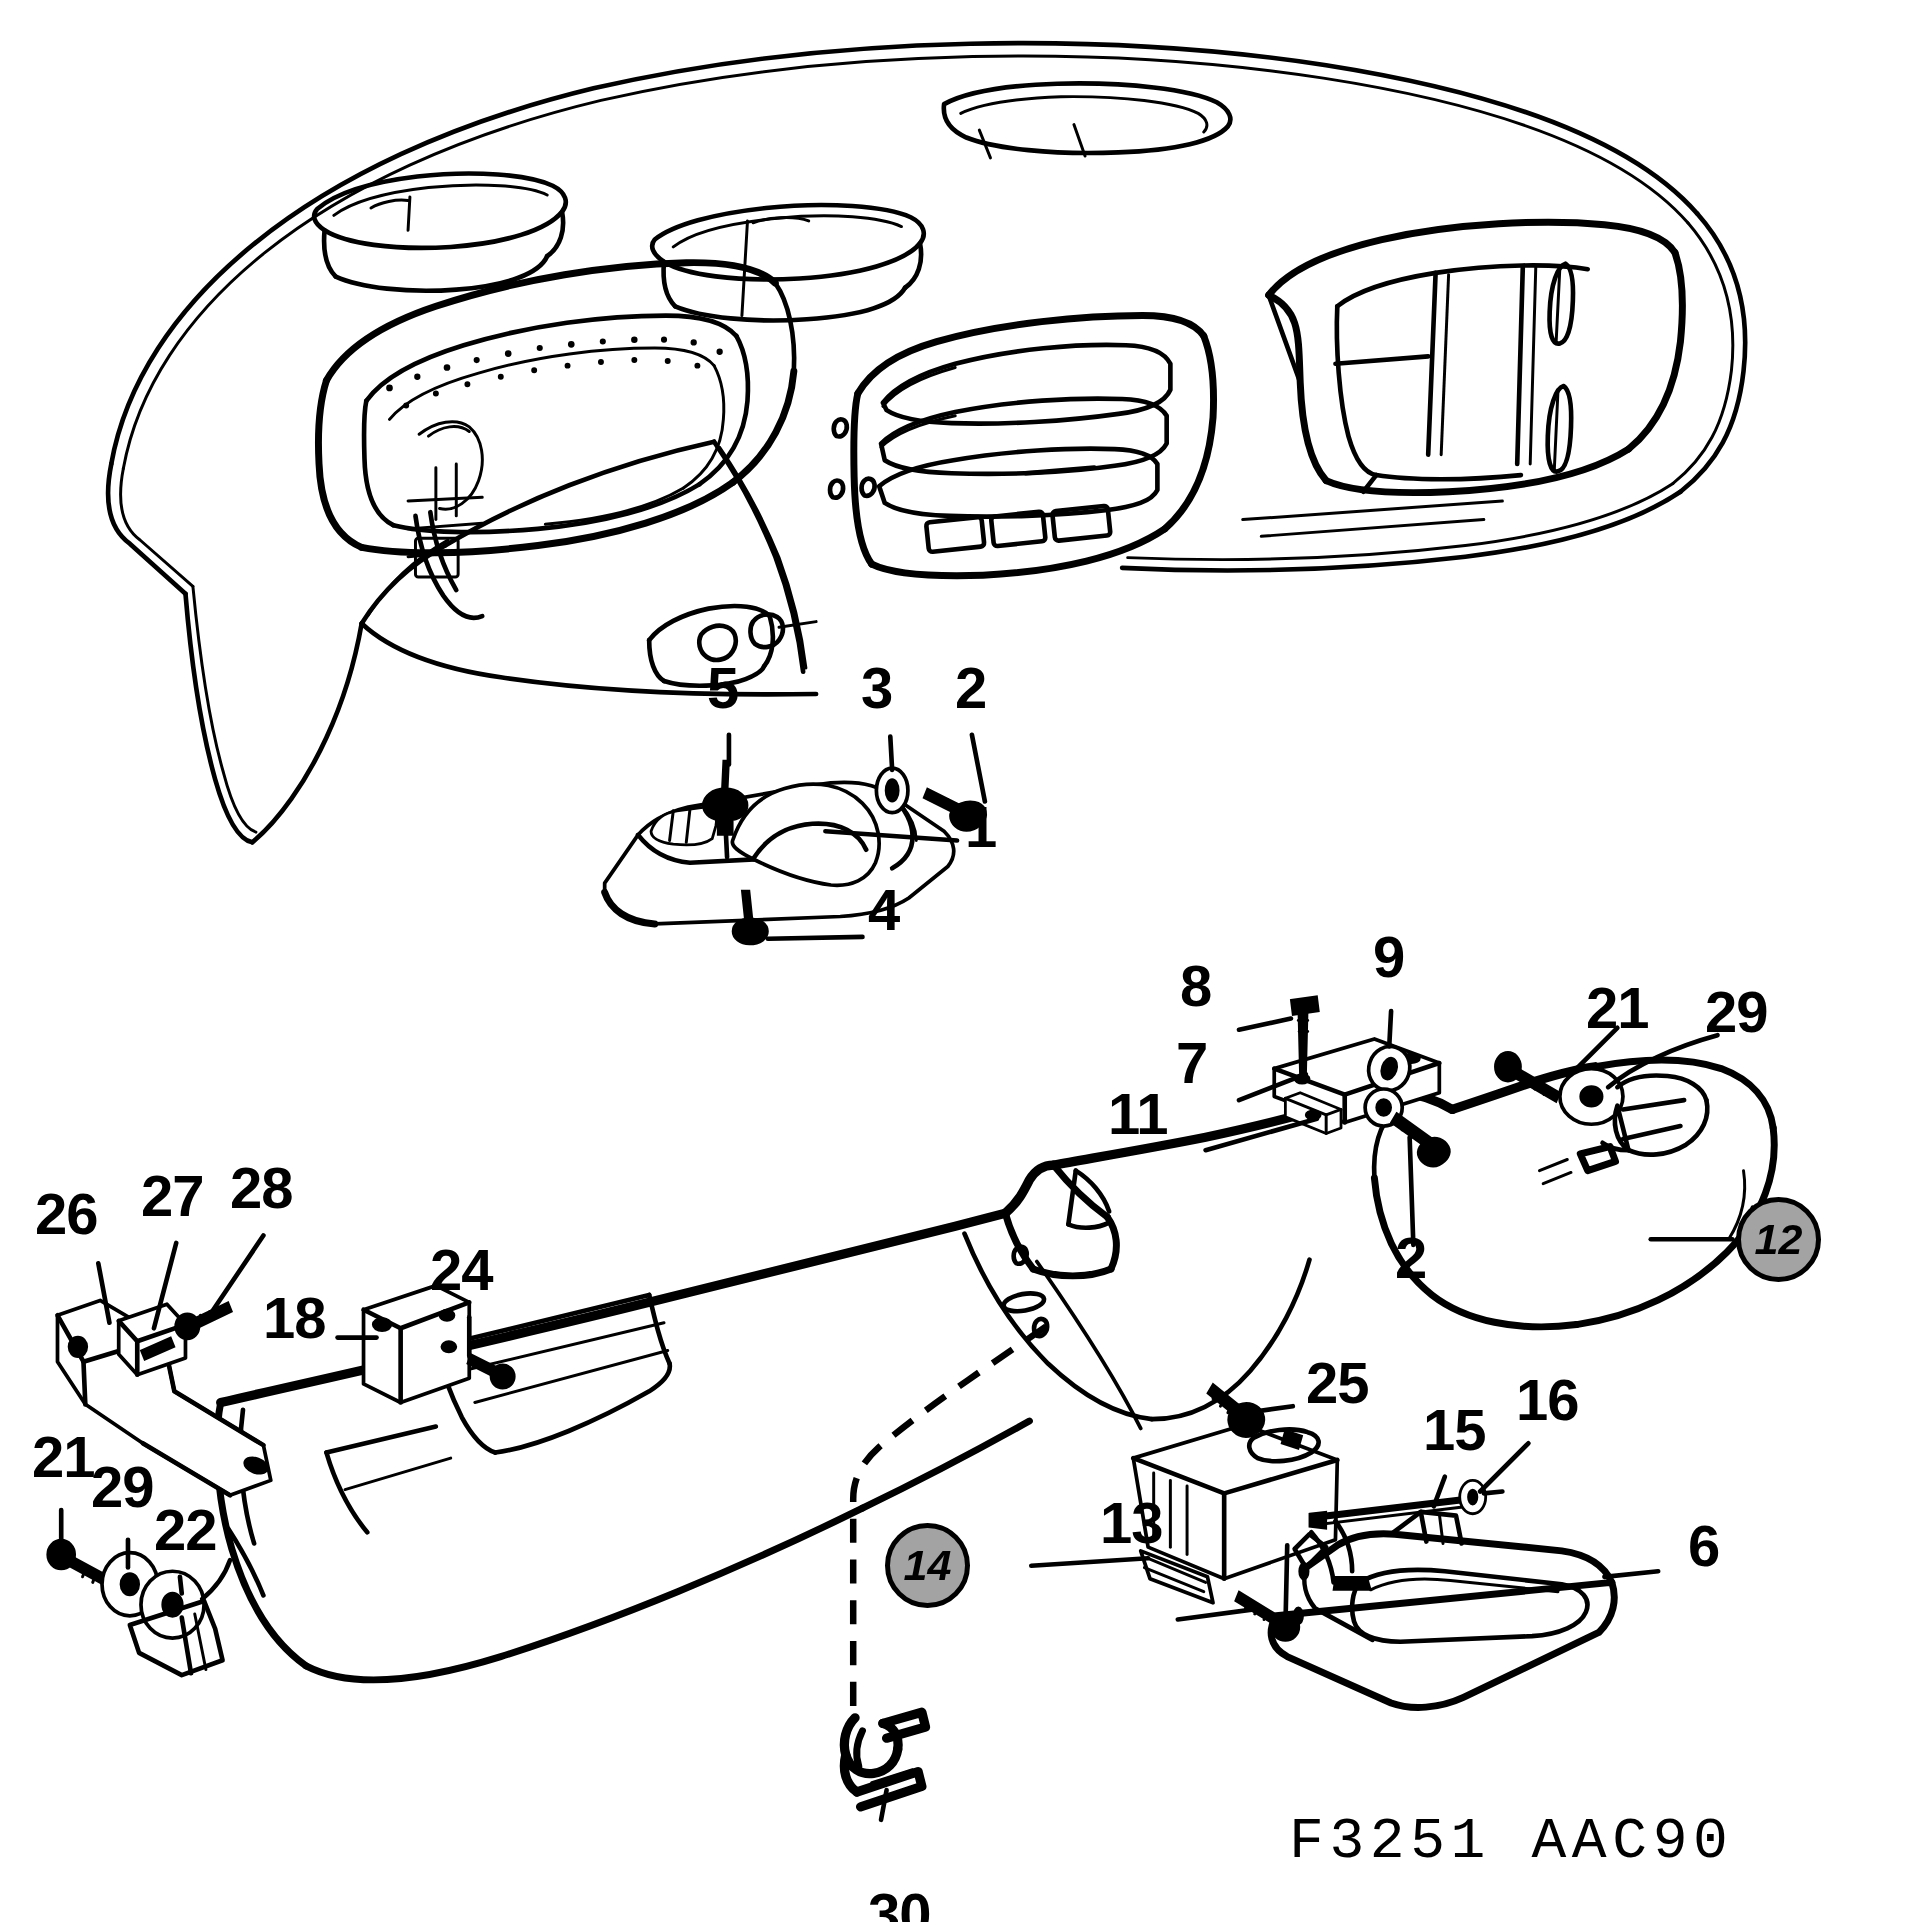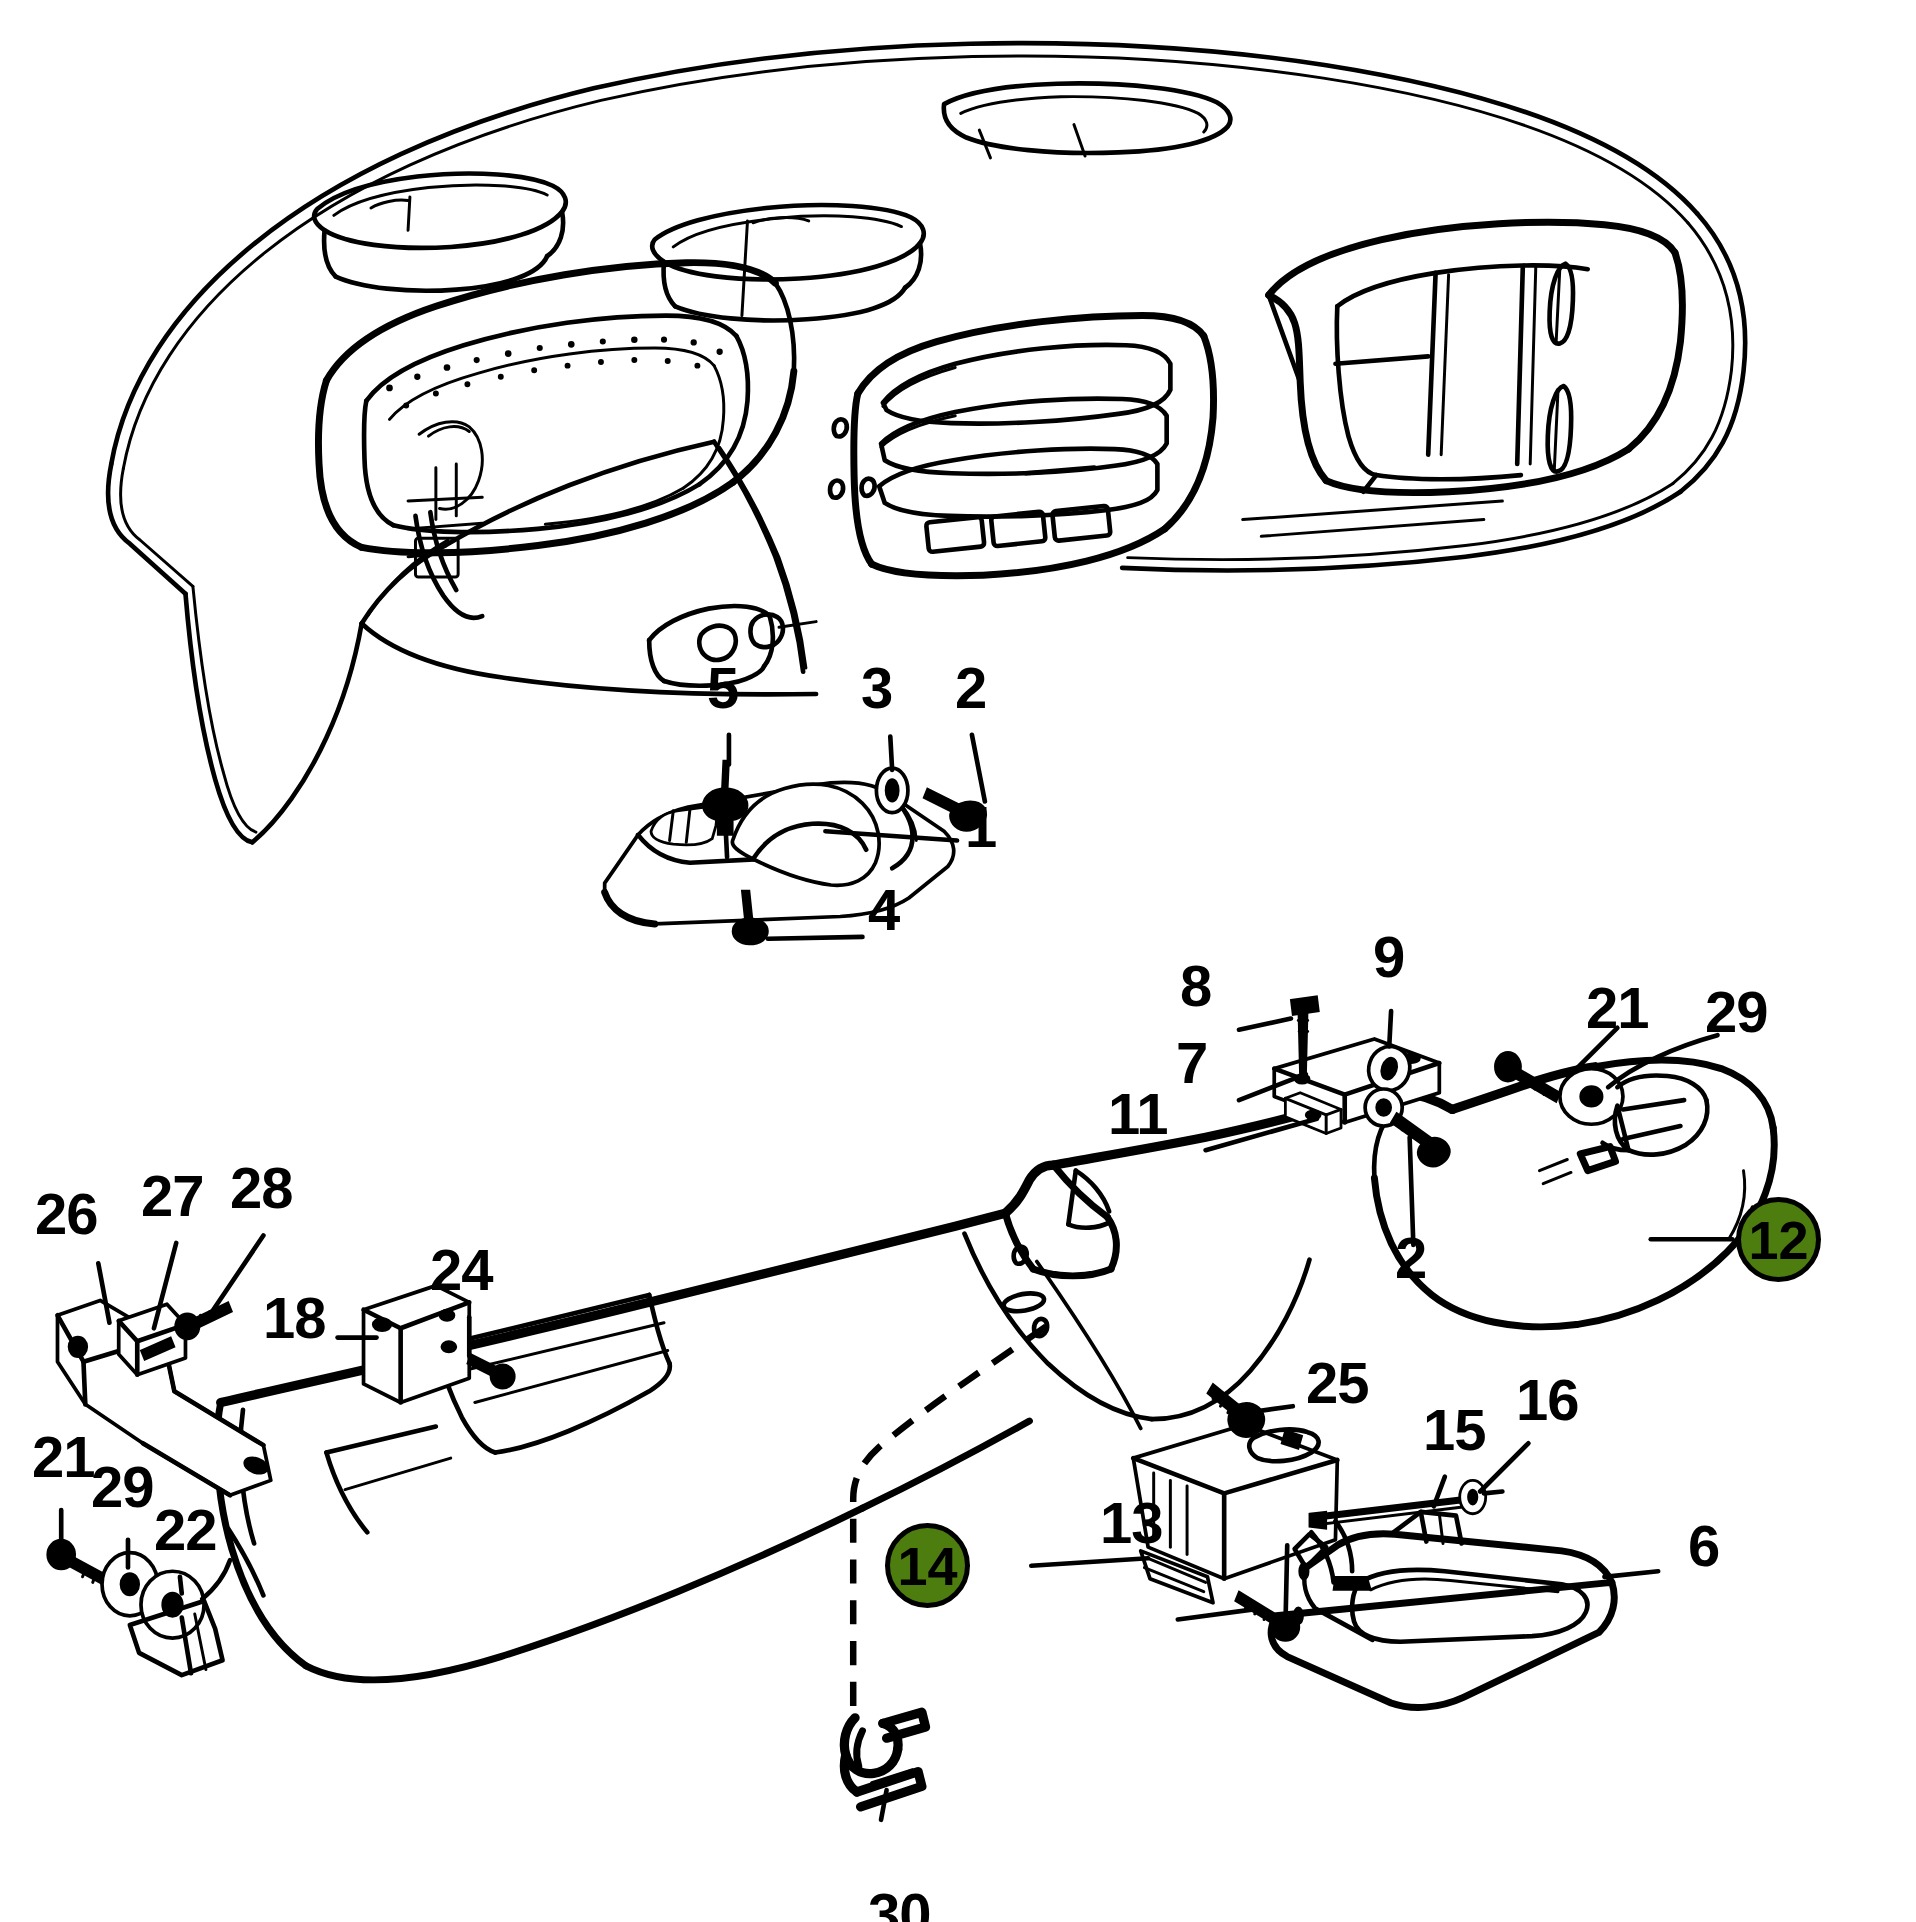--- a/index.html
+++ b/index.html
@@ -35,23 +35,24 @@
     white-space:nowrap;
     user-select:none;
   }
   .callout-circled{
     position:absolute;
     width:85px;height:85px;
     border:5.6px solid #000;
     border-radius:50%;
     display:flex;align-items:center;justify-content:center;
     font-family:"Liberation Sans", sans-serif;
-    font-weight:700;font-size:54px;color:#000;
+    font-weight:700;font-size:43px;color:#000;
     box-sizing:border-box;
-    background:#4d7c0f;
+    background:#a3a3a3;
+    font-style:italic;
   }
   #figcode{
     position:absolute;
     font-family:"Liberation Mono","DejaVu Sans Mono",monospace;
     font-size:58px;
     letter-spacing:5.6px;
     color:#000;
     white-space:nowrap;
   }
 </style>
@@ -550,15 +551,16 @@
 <div class="callout" style="left:154px;top:1501px;">22</div>
 <div class="callout" style="left:430px;top:1241px;">24</div>
 <div class="callout" style="left:1306px;top:1354px;">25</div>
 <div class="callout" style="left:35px;top:1185px;">26</div>
 <div class="callout" style="left:141px;top:1167px;">27</div>
 <div class="callout" style="left:230px;top:1159px;">28</div>
 <div class="callout" style="left:1705px;top:983px;">29</div>
 <div class="callout" style="left:91px;top:1458px;">29</div>
 <div class="callout" style="left:868px;top:1885px;">30</div>
 
+<div id="figcode" style="left:1289px;top:1809px;">F3251 AAC90</div>
 
 </div>
 
 
 </body></html>

